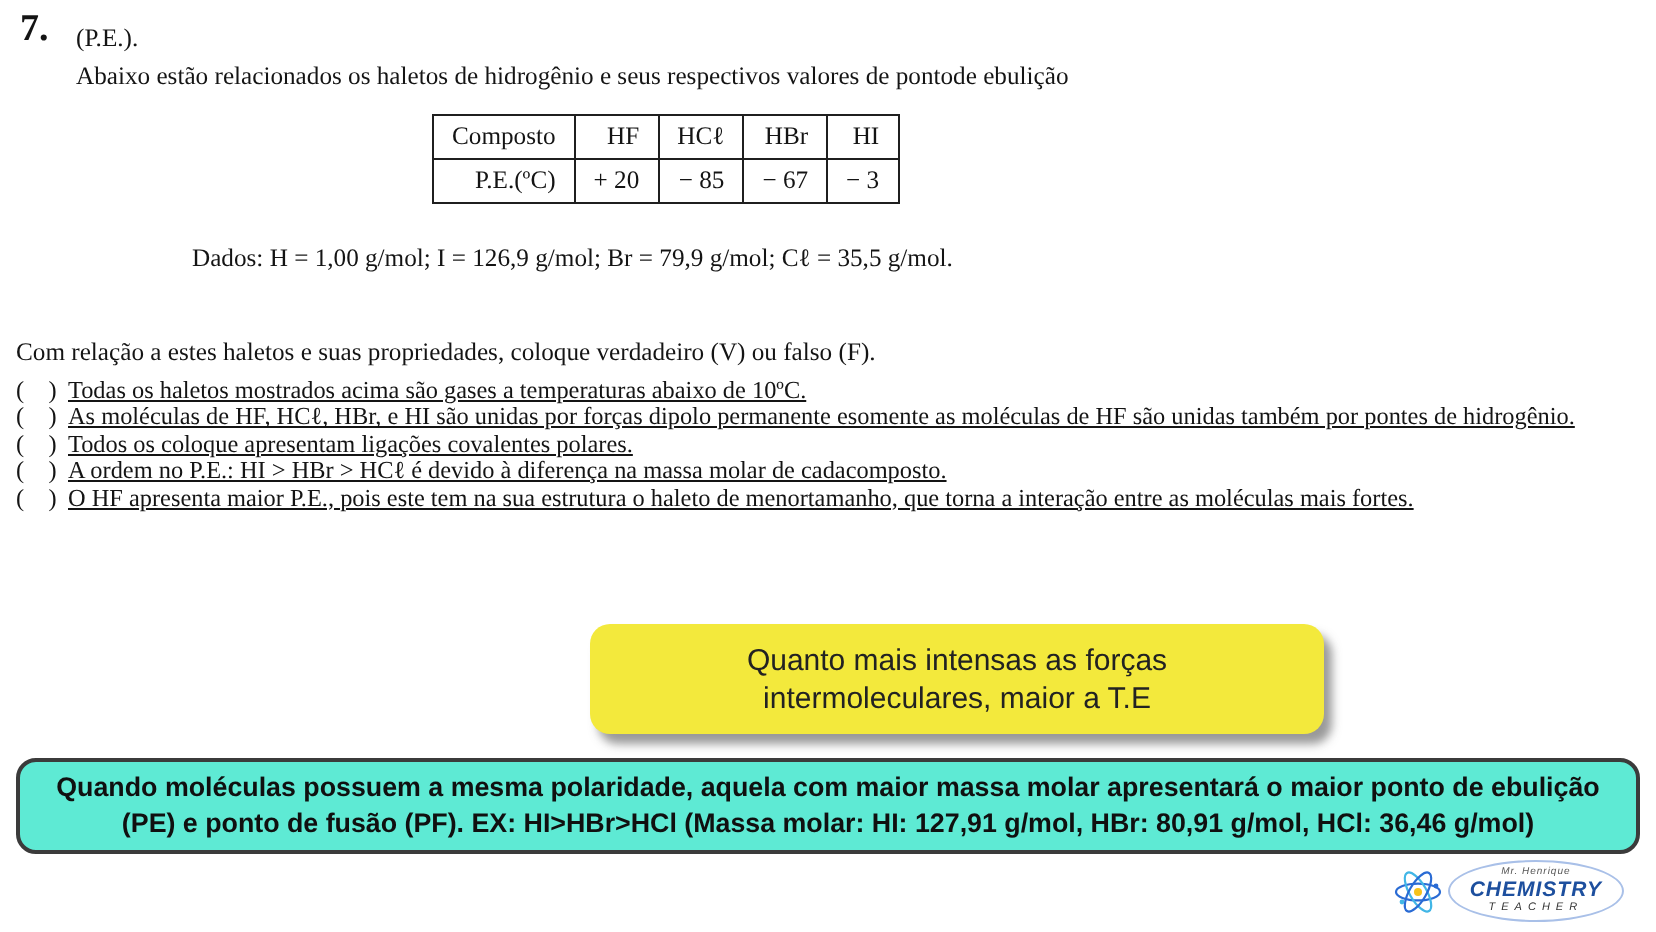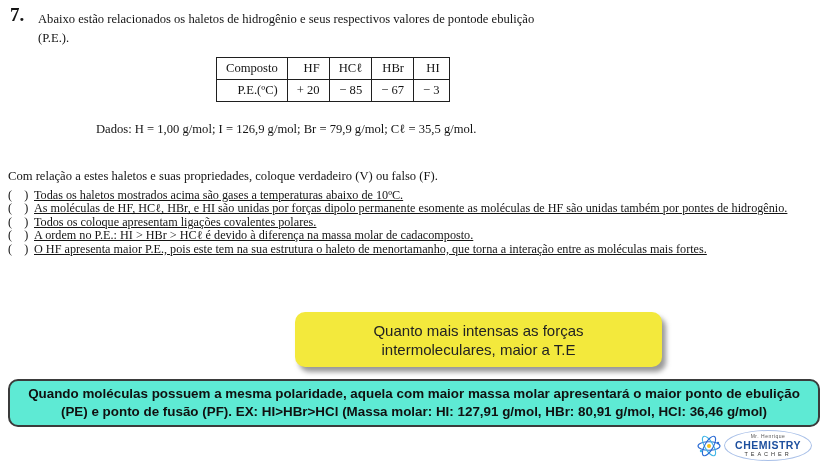--- a/index.html
+++ b/index.html
@@ -38,40 +38,40 @@
   }
 
   .banner {
     position:absolute; left:8px; top:379px; width:812px; min-height:47px;
     background:#5eead4; border:2px solid #3b3b3b; border-radius:10px;
     display:flex; align-items:center; justify-content:center; text-align:center;
     font-family:"Liberation Sans", sans-serif; font-weight:bold;
     font-size:13.4px; line-height:18px; padding:4px 12px; color:#101010;
   }
 
-  .logo { position:absolute; right:16px; top:430px; display:flex; align-items:center; gap:2px; }
+  .logo { position:absolute; right:16px; top:430px; display:flex; align-items:center; gap:2px;font-style:italic; }
   .logo-oval {
     border:1px solid #a9c0e8; border-radius:50%;
     padding:2px 10px 3px 10px; text-align:center;
     font-family:"Liberation Sans", sans-serif;
   }
   .logo-tag  { font-size:5px; color:#555555; letter-spacing:0.5px; }
   .logo-main { font-size:10.5px; font-weight:bold; color:#1d4f9e; letter-spacing:0.5px; }
   .logo-sub  { font-size:5.5px; color:#333333; letter-spacing:3px; }
 </style>
 </head>
 <body>
 
 <div class="page">
 
   <span class="qnum">7.</span>
 
   <div class="intro">
+    <p>(P.E.).</p>
     <p>Abaixo estão relacionados os haletos de hidrogênio e seus respectivos valores de pontode ebulição</p>
-    <p>(P.E.).</p>
   </div>
 
   <table class="data-table">
     <tbody>
       <tr>
         <td>Composto</td>
         <td>HF</td>
         <td>HCℓ</td>
         <td>HBr</td>
         <td>HI</td>

